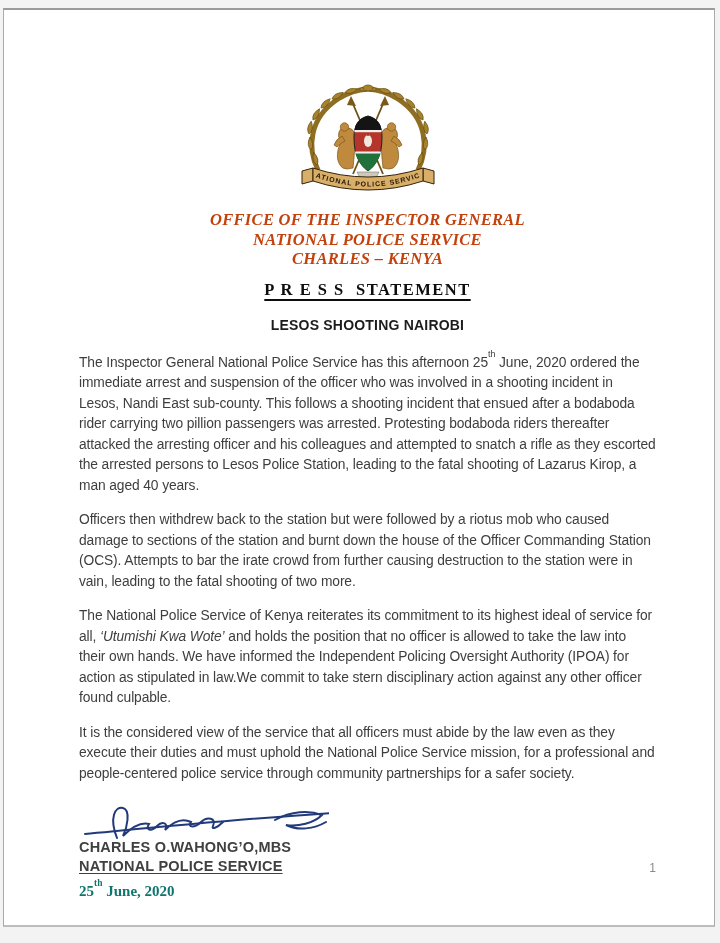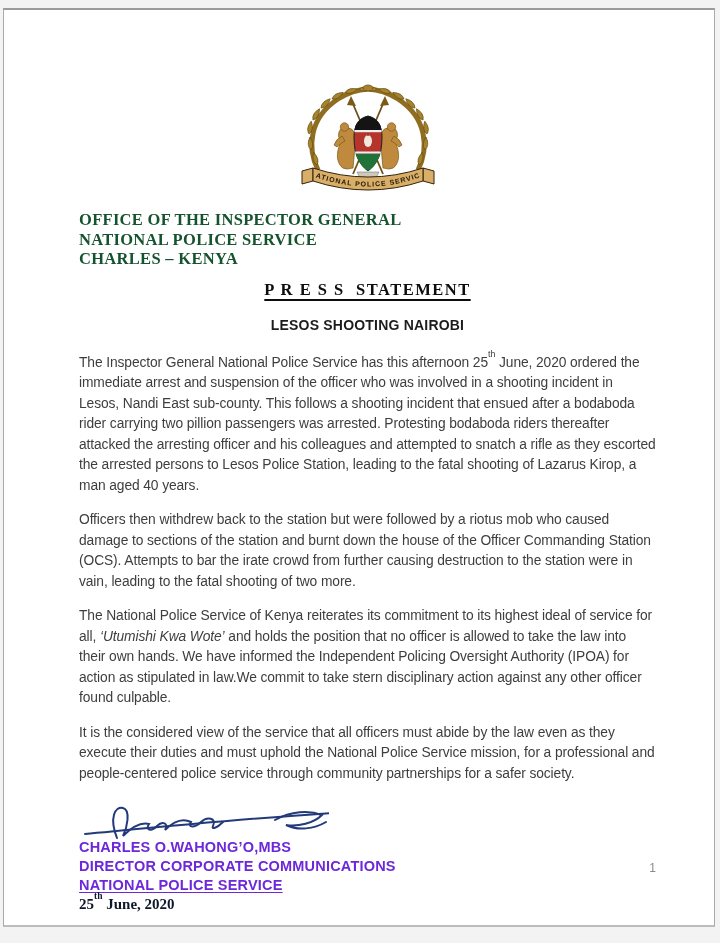--- a/index.html
+++ b/index.html
@@ -8,23 +8,23 @@
   .sheet{
     position:absolute;left:3px;top:8px;width:712px;height:919px;
     box-sizing:border-box;background:#ffffff;
     border:1px solid #aaaaaa;border-top:2px solid #9b9b9b;border-bottom:2px solid #bdbdbd;
   }
   .content{padding:0 58px 0 75px;}
 
   .emblem-wrap{margin-top:68px;text-align:center;}
 
   .letterhead{
-    margin-top:14px;
+    margin-top:14px;text-align:center;
     font-family:"Liberation Serif",serif;font-weight:bold;
-    font-size:16.5px;line-height:19.5px;color:#14532d;letter-spacing:0.3px;
+    font-size:16.5px;line-height:19.5px;color:#c2410c;letter-spacing:0.3px;font-style:italic;
   }
   .press-statement{
     margin-top:11px;text-align:center;
     font-family:"Liberation Serif",serif;font-weight:bold;
     font-size:16.5px;color:#0d0d0d;letter-spacing:1.5px;white-space:pre;
   }
   .press-statement .ul{
     text-decoration:underline;text-decoration-thickness:1.5px;text-underline-offset:4px;
   }
   .subject-line{
@@ -36,25 +36,25 @@
     margin-top:20px;color:#3e3e3e;
     font-size:13.8px;line-height:20.5px;letter-spacing:-0.1px;
   }
   .para{margin:11px 0 14px 0;}
   .para sup{font-size:9px;line-height:0;position:relative;top:-0.45em;}
   .para em{font-style:italic;}
 
   .sig-block{margin-top:4px;}
   .sig-svg{display:block;margin:0 0 -4px 0;}
   .sig-name,.sig-title,.sig-org{
-    font-weight:bold;font-size:14.5px;line-height:19px;color:#6d28d9;letter-spacing:0.2px;
+    font-weight:bold;font-size:14.5px;line-height:19px;color:#404040;letter-spacing:0.2px;
   }
   .sig-org{text-decoration:underline;text-decoration-thickness:1.3px;text-underline-offset:2px;display:inline-block;}
   .sig-date{
-    font-family:"Liberation Serif",serif;font-weight:bold;font-size:15px;color:#0f172a;margin-top:1px;
+    font-family:"Liberation Serif",serif;font-weight:bold;font-size:15px;color:#0f766e;margin-top:7px;
   }
   .sig-date sup{font-size:9.5px;line-height:0;position:relative;top:-0.45em;}
 
   .page-number{
     position:absolute;right:58px;top:851px;
     font-size:12px;color:#8a8a8a;
   }
 </style>
 </head>
 <body>
@@ -140,21 +140,20 @@
 
       <div class="sig-block">
         <svg class="sig-svg" width="250" height="44" viewBox="0 0 250 44">
           <g fill="none" stroke="#223a7a" stroke-width="2" stroke-linecap="round">
             <path d="M6,36 C70,30 160,21 252,15"></path>
             <path d="M38,40 C30,20 36,8 44,10 C52,12 48,30 44,38 C54,28 62,24 70,26 C66,32 72,34 78,28 C84,22 90,26 86,32 C96,22 104,20 112,24 C108,30 116,30 122,24 C128,18 138,20 134,28 C132,32 138,30 144,24"></path>
             <path d="M196,22 C212,13 230,12 243,17 C235,25 219,29 207,27 C219,33 235,31 247,24"></path>
           </g>
         </svg>
         <div class="sig-name">CHARLES O.WAHONG’O,MBS</div>
-        <div class="sig-title">DIRECTOR CORPORATE COMMUNICATIONS</div>
         <div><span class="sig-org">NATIONAL POLICE SERVICE</span></div>
         <div class="sig-date"><span>25</span><sup>th</sup><span> June, 2020</span></div>
       </div>
 
     </div>
     <div class="page-number">1</div>
   </div>
 </div>
 
 </body></html>

